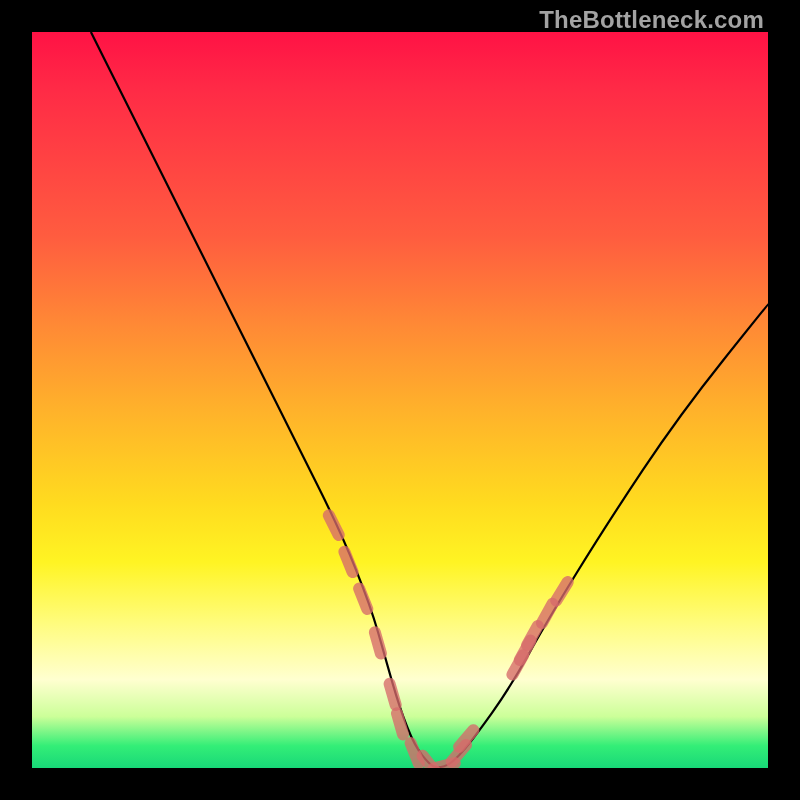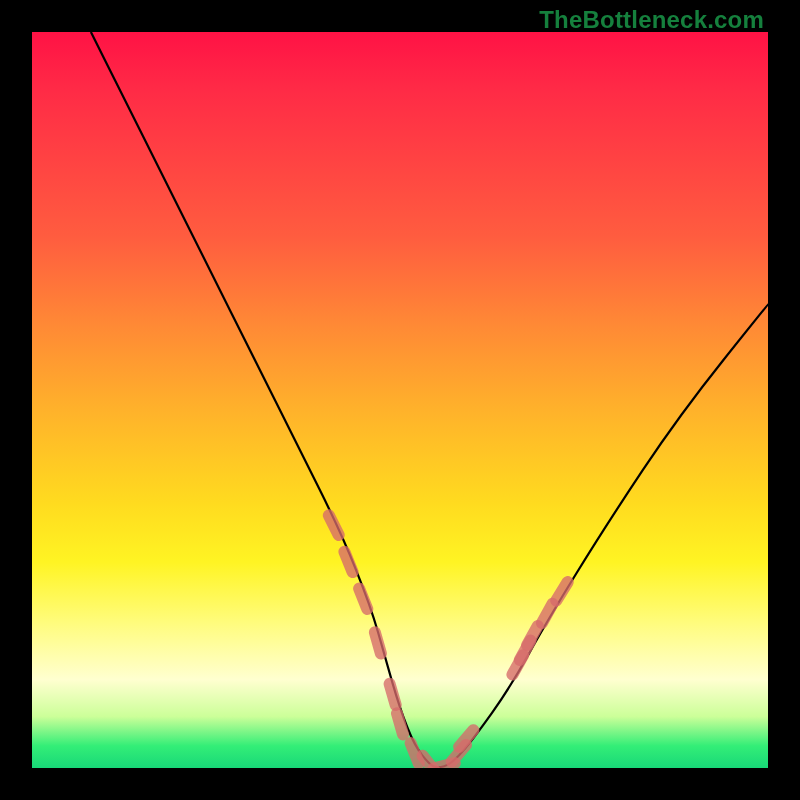--- a/index.html
+++ b/index.html
@@ -38,21 +38,21 @@
       #ccff99 93%,
       #33ee77 97%,
       #18d878 100%
     );
     overflow: hidden;
   }
   .watermark {
     position: absolute;
     top: 6px;
     right: 36px;
-    color: #15803d;
+    color: #a3a3a3;
     font-size: 24px;
     font-weight: 600;
     letter-spacing: 0.2px;
     user-select: none;
   }
   svg.curve {
     position: absolute;
     left: 0;
     top: 0;
     width: 736px;

